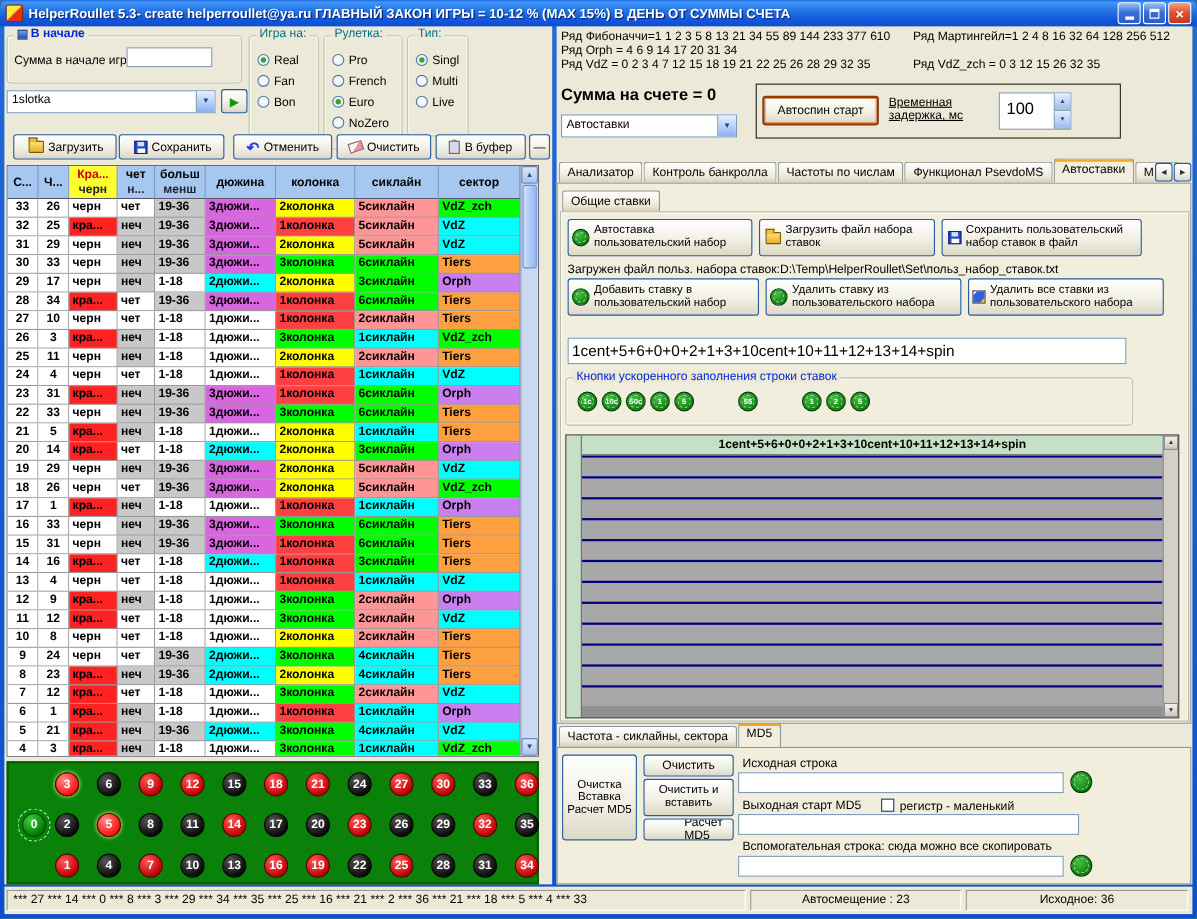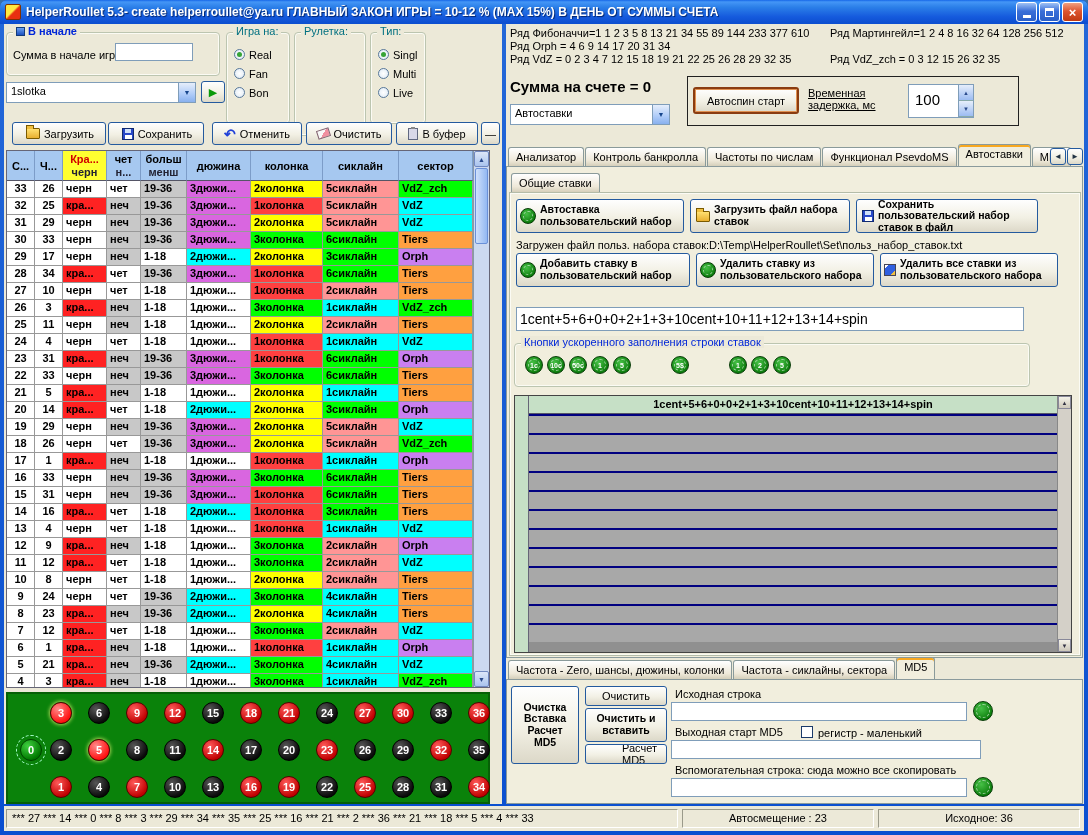--- a/index.html
+++ b/index.html
@@ -11,21 +11,21 @@
 .title-text{color:#fff;font-weight:700;font-size:12px;text-shadow:1px 1px 1px #00246e;white-space:nowrap;overflow:hidden;flex:1;}
 .winbtns{display:flex;gap:2px;flex:none;}
 .winbtn{width:21px;height:20px;border:1px solid #fff;border-radius:3px;color:#fff;display:flex;align-items:center;justify-content:center;font-size:13px;font-weight:700;}
 .winbtn.min,.winbtn.max{background:linear-gradient(#9ec1f5,#3a6fd8 45%,#2a5fc8);}
 .winbtn.close{background:linear-gradient(#f0a080,#dd5530 45%,#c03a12);}
 .min-glyph{width:8px;height:3px;background:#fff;margin-top:9px;}
 .max-glyph{width:9px;height:9px;border:1px solid #fff;border-top:3px solid #fff;}
 .panel{position:absolute;background:#ece9d8;}
 .btn{position:absolute;background:linear-gradient(#fefefe,#f2f0e4 55%,#dcd8c8);border:1px solid #245a9e;border-radius:3px;font-size:11px;display:flex;align-items:center;justify-content:center;gap:4px;color:#000;overflow:hidden;}
 .btn2{font-size:10.5px;line-height:1.1;justify-content:flex-start;padding:0 3px;text-align:left;}
-.btn2 .btxt{white-space:normal;flex:1;font-weight:bold;}
+.btn2 .btxt{white-space:normal;flex:1;}
 .big3 .btxt{text-align:center;white-space:normal;}
 .field{background:#fff;border:1px solid #7f9db9;font-size:11px;padding:1px 3px;font-family:"Liberation Sans",sans-serif;}
 .betinput{position:absolute;font-size:14px;}
 .combo{position:absolute;background:#fff;border:1px solid #7f9db9;display:flex;align-items:stretch;}
 .combo-text{flex:1;padding:2px 0 0 4px;overflow:hidden;white-space:nowrap;font-size:11px;}
 .combo-btn{width:17px;background:linear-gradient(#e6eefb,#aecbf8 60%,#88b0ee);border-left:1px solid #7f9db9;display:flex;align-items:center;justify-content:center;color:#16458c;font-size:7px;}
 .gbox{position:absolute;border:1px solid #bcc5b0;border-radius:4px;box-shadow:inset 0 0 0 1px #fbfbf4;}
 .glabel{position:absolute;top:-8px;left:6px;background:#ece9d8;padding:0 3px;font-size:11px;white-space:nowrap;display:flex;align-items:center;gap:3px;}
 .lbl-blue{color:#0026d8;font-weight:700;}
 .lbl-blue2{color:#0026d8;}
@@ -152,20 +152,38 @@
             <div class="radio-label">Fan</div>
           </div>
           <div class="radio-row">
             <div class="radio"></div>
             <div class="radio-label">Bon</div>
           </div>
         </div>
     </div>
     <div class="gbox" style="left:290px;top:8px;width:72px;height:104px;">
       <span class="glabel lbl-teal">Рулетка:</span>
+      <div style="position:absolute;left:0;top:12px;right:0;">
+          <div class="radio-row">
+            <div class="radio"></div>
+            <div class="radio-label">Pro</div>
+          </div>
+          <div class="radio-row">
+            <div class="radio"></div>
+            <div class="radio-label">French</div>
+          </div>
+          <div class="radio-row">
+            <div class="radio sel"></div>
+            <div class="radio-label">Euro</div>
+          </div>
+          <div class="radio-row">
+            <div class="radio"></div>
+            <div class="radio-label">NoZero</div>
+          </div>
+        </div>
     </div>
     <div class="gbox" style="left:366px;top:8px;width:56px;height:92px;">
       <span class="glabel lbl-teal">Тип:</span>
       <div style="position:absolute;left:0;top:12px;right:0;">
           <div class="radio-row">
             <div class="radio sel"></div>
             <div class="radio-label">Singl</div>
           </div>
           <div class="radio-row">
             <div class="radio"></div>
@@ -727,21 +745,20 @@
             </div>
           <div class="gscroll">
             <div class="gs-btn" style="top:0;">▲</div>
             <div class="gs-btn" style="bottom:0;">▼</div>
           </div>
         </div>
       </div>
     </div>
 
     <div class="tabbar" style="left:2px;top:634px;height:21px;">
-        <div class="tab">Частота - Zero, шансы, дюжины, колонки</div>
         <div class="tab">Частота - сиклайны, сектора</div>
         <div class="tab active">MD5</div>
       </div>
     <div class="tabpanel" style="left:0;top:655px;width:577px;height:125px;">
       <div class="btn btn2 big3" style="left:4px;top:6px;width:68px;height:78px;">
           <span class="btxt">Очистка Вставка Расчет MD5</span>
         </div>
       <div class="btn" style="left:78px;top:6px;width:82px;height:20px;">Очистить</div>
       <div class="btn btn2" style="left:78px;top:28px;width:82px;height:34px;">
           <span class="btxt" style="text-align:center;">Очистить и вставить</span>

